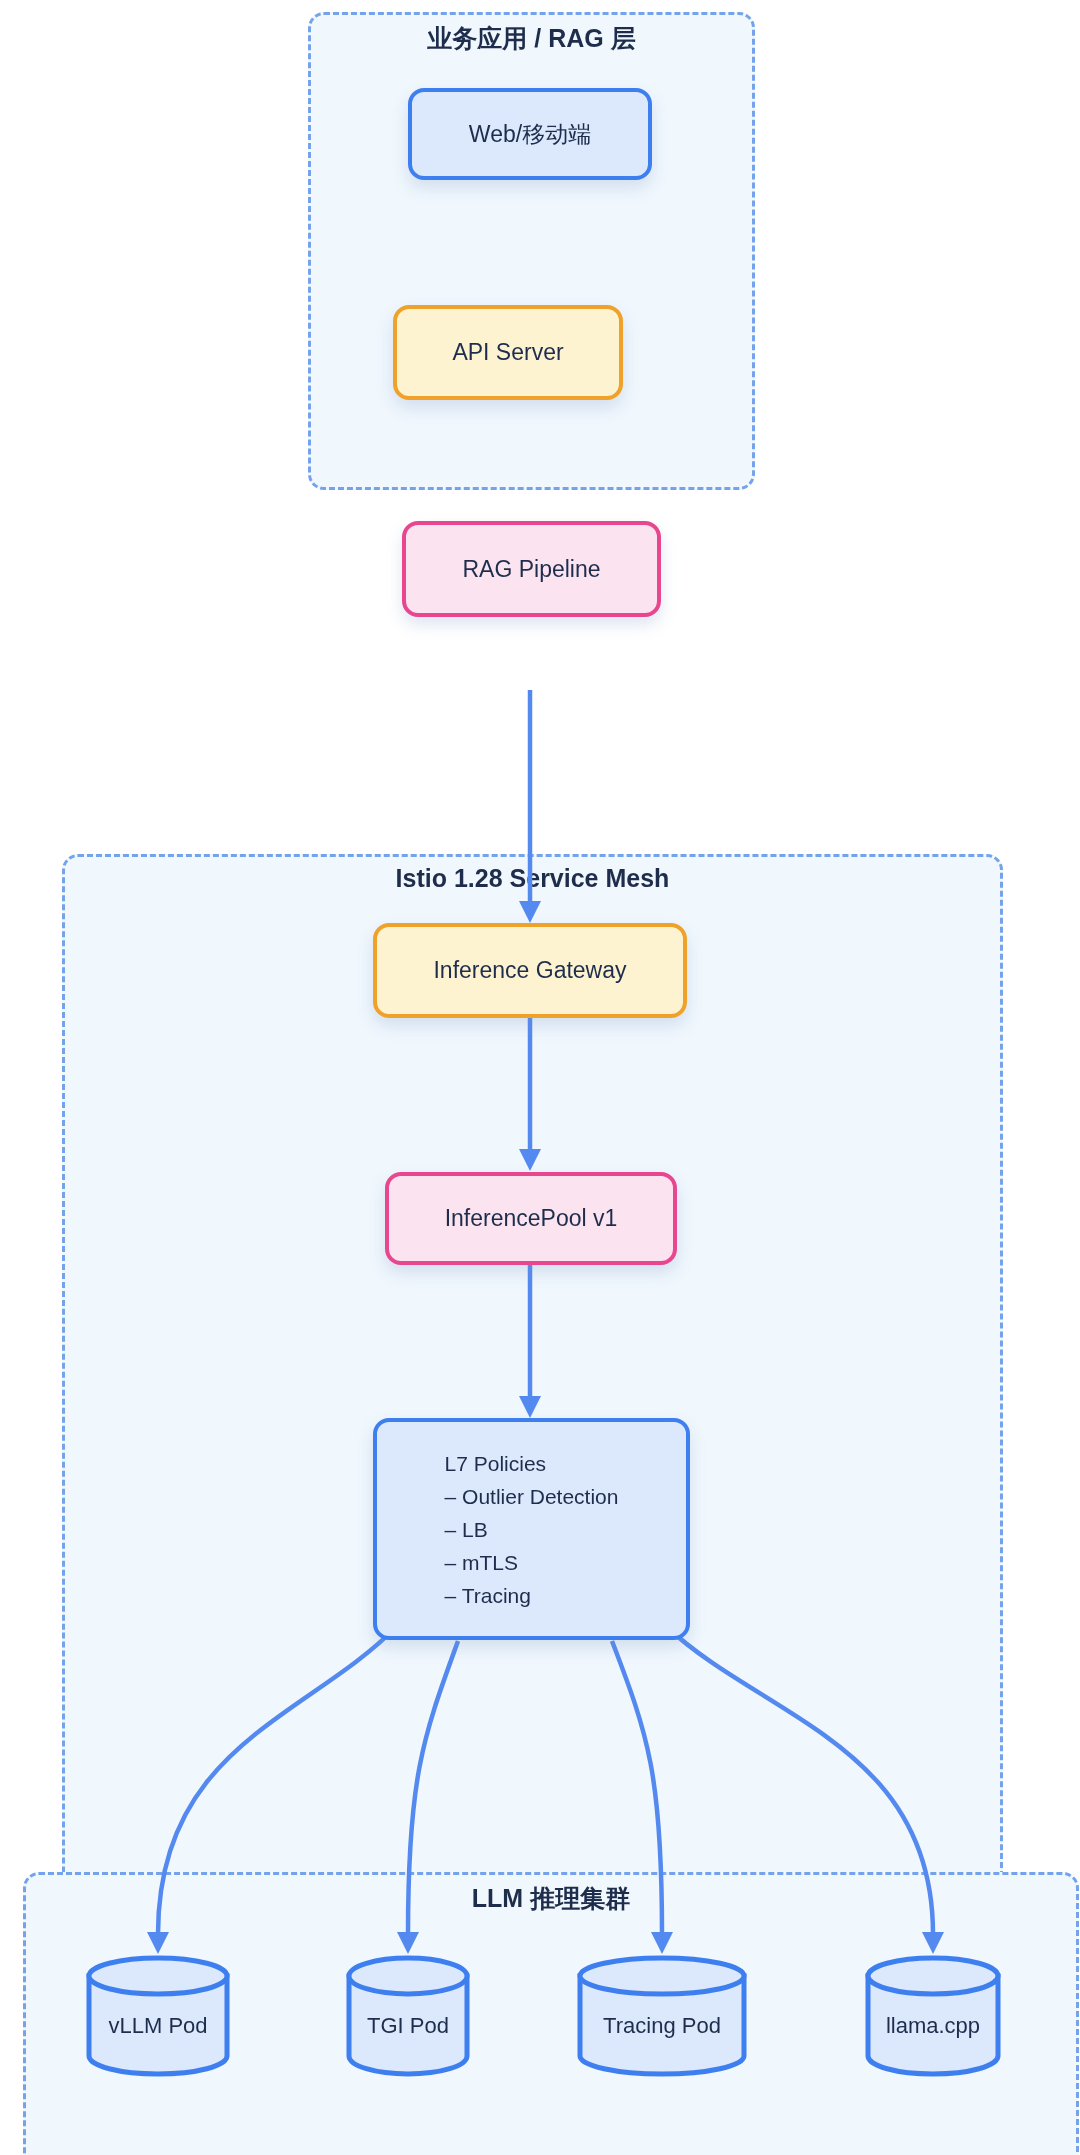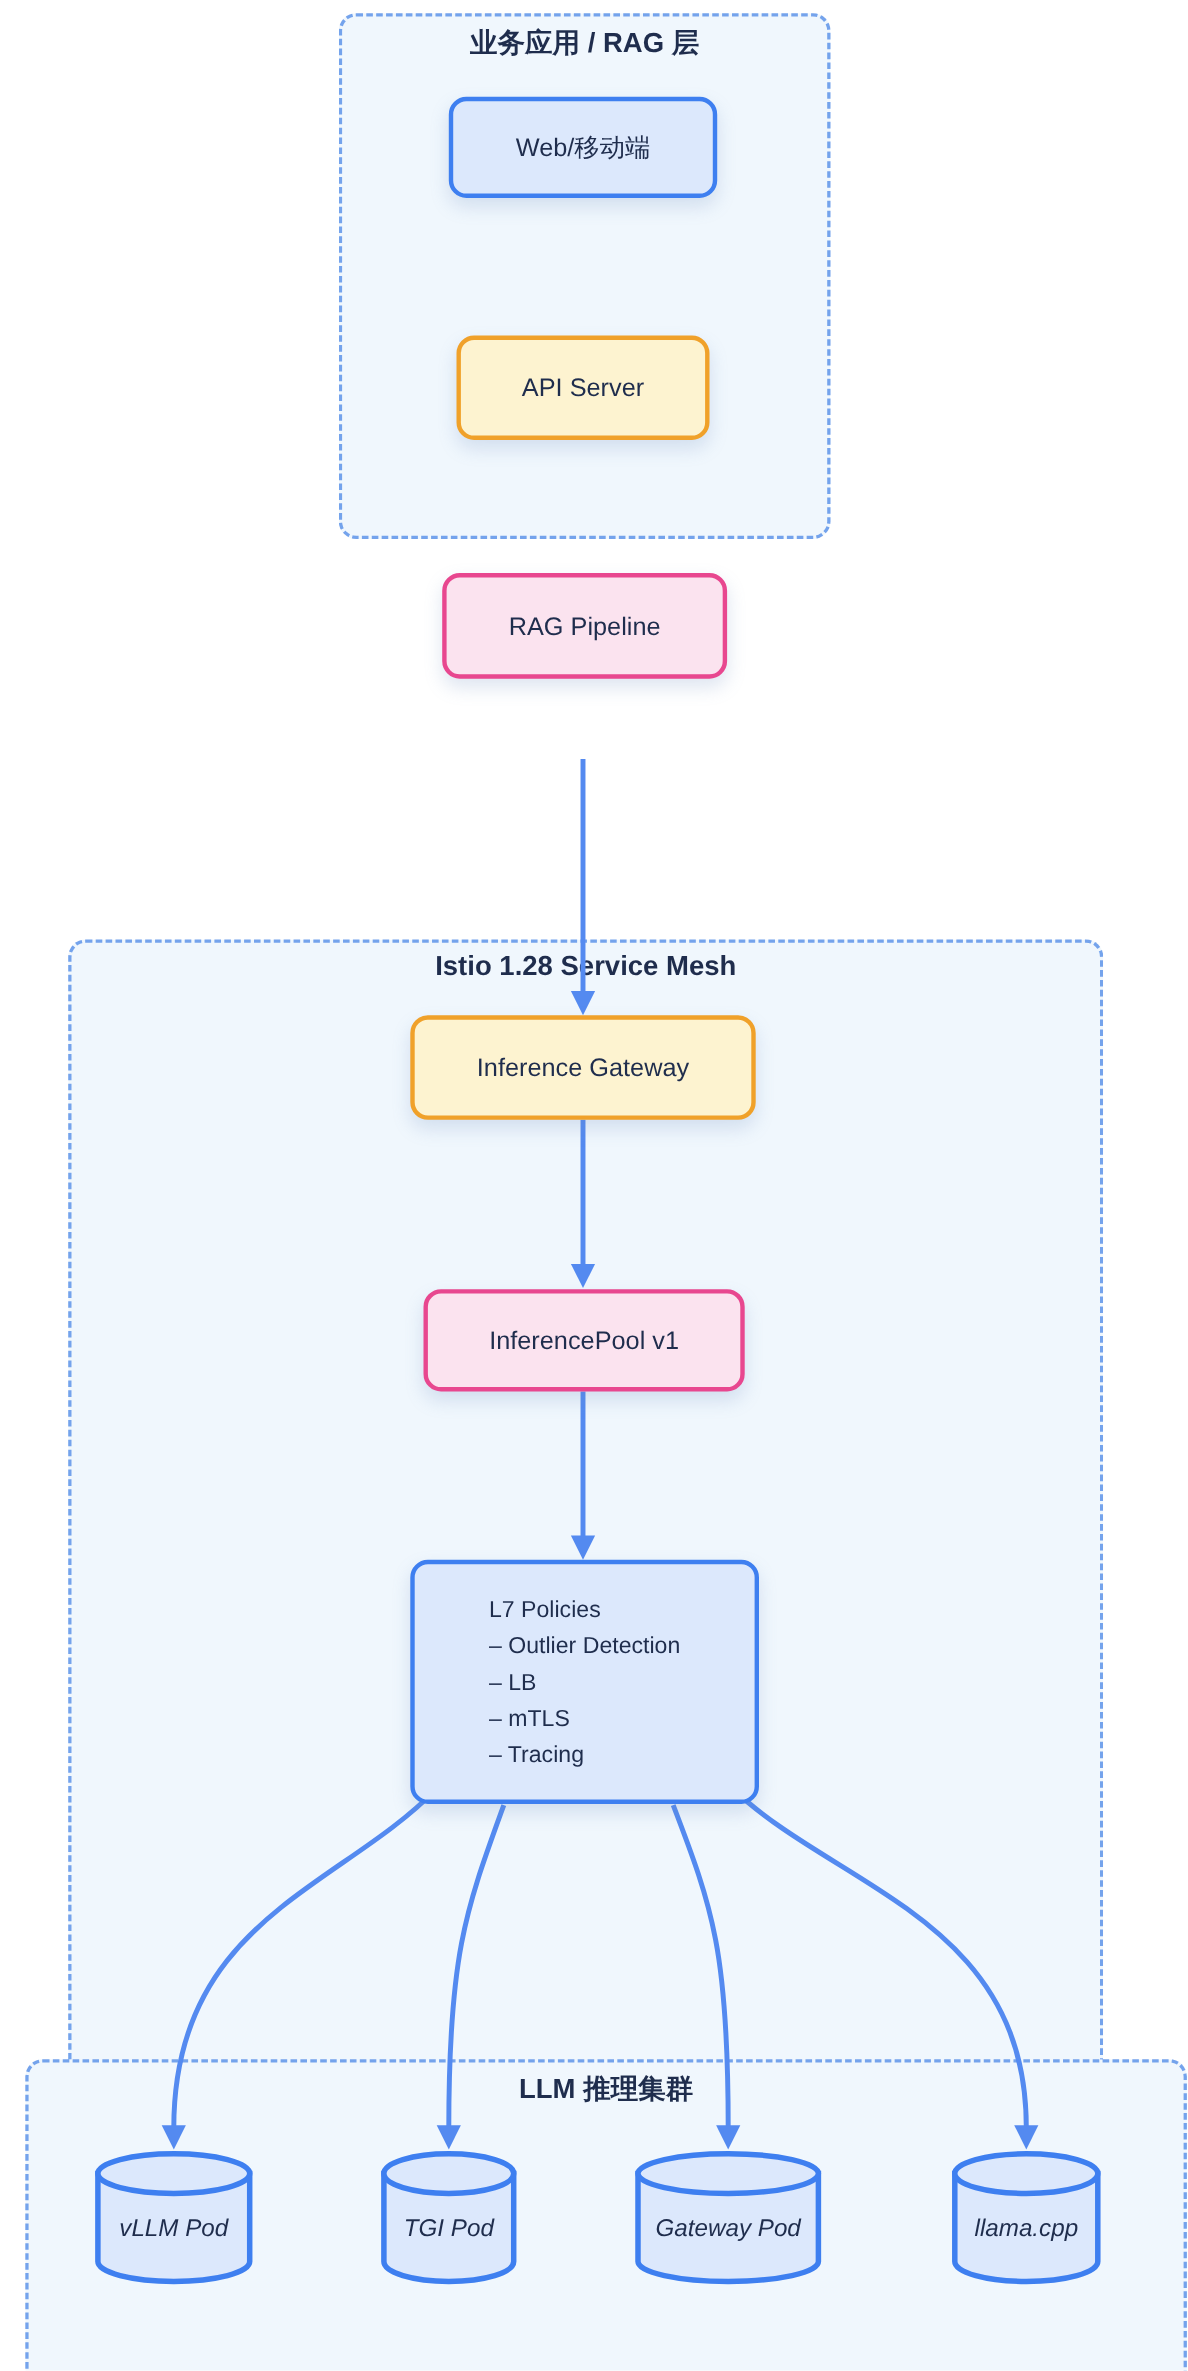--- a/index.html
+++ b/index.html
@@ -52,21 +52,20 @@
   .edge-head{fill:var(--arrow,#548af0);stroke:none;}
   .cyl-shape{stroke:var(--blue-border,#3e7ff0);stroke-width:5;fill:var(--blue-fill,#dce8fc);}
   .cyl-label{
     position:absolute;
     width:180px;
     text-align:center;
     font-size:22px;
     font-weight:500;
     z-index:3;
     color:var(--text,#1f2d4d);
-    font-style:italic;
   }
 </style>
 </head>
 <body style="--blue-border: #3e7ff0; --blue-fill: #dce8fc; --yellow-border: #f0a12a; --yellow-fill: #fdf3d0; --pink-border: #e8478f; --pink-fill: #fbe3ef; --container-border: #74a3ec; --container-fill: #f0f7fd; --arrow: #548af0; --text: #1f2d4d;">
 
 <div class="container" style="left:308px;top:12px;width:447px;height:478px">
   <div class="container-title">业务应用 / RAG 层</div>
 </div>
 
 <div class="container" style="left:62px;top:854px;width:941px;height:1037px">
@@ -118,21 +117,21 @@
       <path class="cyl-shape" d="M868,1976 L868,2056 A65,18 0 0 0 998,2056 L998,1976 Z"></path>
       <ellipse class="cyl-shape" cx="933" cy="1976" rx="65" ry="18"></ellipse>
     </g>
   </g>
 </svg>
 
 <div class="node blue" style="left:408px;top:88px;width:244px;height:92px">
   <span class="label">Web/移动端</span>
 </div>
 
-<div class="node yellow" style="left:415px;top:305px;width:230px;height:95px">
+<div class="node yellow" style="left:393px;top:305px;width:230px;height:95px">
   <span class="label">API Server</span>
 </div>
 
 <div class="node pink" style="left:402px;top:521px;width:259px;height:96px">
   <span class="label">RAG Pipeline</span>
 </div>
 
 <div class="node yellow" style="left:373px;top:923px;width:314px;height:95px">
   <span class="label">Inference Gateway</span>
 </div>
@@ -144,14 +143,14 @@
 <div class="node blue" style="left:373px;top:1418px;width:317px;height:222px;font-size:21px">
   <span class="label">L7 Policies
 – Outlier Detection
 – LB
 – mTLS
 – Tracing</span>
 </div>
 
 <div class="cyl-label" style="left:68px;top:2013px">vLLM Pod</div>
 <div class="cyl-label" style="left:318px;top:2013px">TGI Pod</div>
-<div class="cyl-label" style="left:572px;top:2013px">Gateway Pod</div>
+<div class="cyl-label" style="left:572px;top:2013px">Tracing Pod</div>
 <div class="cyl-label" style="left:843px;top:2013px">llama.cpp</div>
 
 </body></html>

